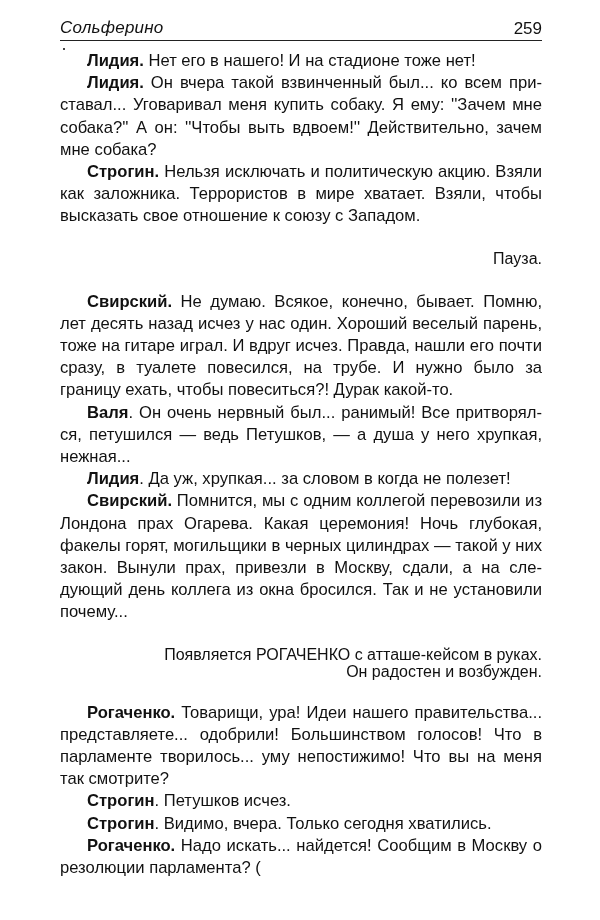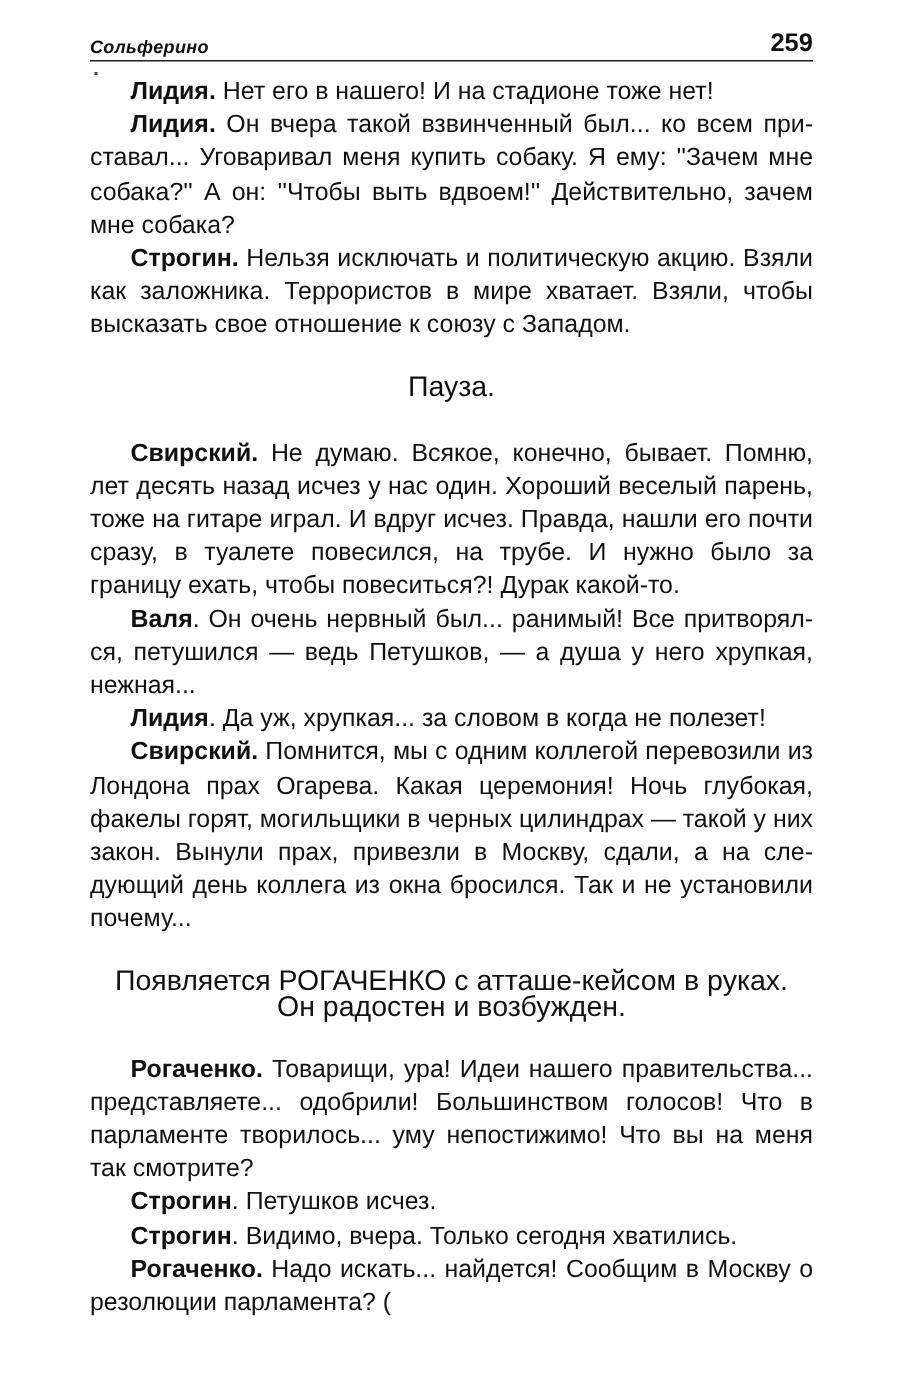--- a/index.html
+++ b/index.html
@@ -1,26 +1,26 @@
 <!DOCTYPE html>
 <html><head>
 <meta charset="utf-8">
 <style>
   html, body { margin: 0; padding: 0; background: #ffffff; }
   body { width: 600px; height: 920px; position: relative; overflow: hidden; color: #111; }
   .page { position: absolute; left: 60px; top: 0; width: 482px; font-family: "Liberation Sans", sans-serif; }
   .running-head { position: absolute; top: 20px; left: 0; width: 482px; height: 20px; }
-  .rh-title { position: absolute; left: 0; bottom: 2px; font-style: italic; font-weight: bold; font-size: 12px; letter-spacing: 0.2px; }
-  .rh-num { position: absolute; right: 0; bottom: 1px; font-weight: bold; font-size: 17px; }
+  .rh-title { position: absolute; left: 0; bottom: 2px; font-style: italic; font-weight: normal; font-size: 17px; letter-spacing: 0.2px; }
+  .rh-num { position: absolute; right: 0; bottom: 1px; font-weight: normal; font-size: 17px; }
   .rh-rule { position: absolute; left: 0; top: 40px; width: 482px; border-top: 1.5px solid #222; }
   .dot { position: absolute; left: 3px; top: 48px; width: 2px; height: 2px; background: #444; }
   .body { position: absolute; top: 50px; left: 0; width: 482px; font-size: 16.6px; line-height: 22.2px; text-align: justify; }
   .p { margin: 0; text-indent: 27px; hyphens: manual; }
   .speaker { font-weight: bold; }
-  .dir { margin: 0; text-align: center; text-indent: 0; font-size: 19px; line-height: 17px; }
+  .dir { margin: 0; text-align: right; text-indent: 0; font-size: 16px; line-height: 17px; }
   .dir-pause { margin-top: 22px; margin-bottom: 24px; }
   .dir-entry { margin-top: 22px; margin-bottom: 22px; }
 </style>
 </head>
 <body>
 
 <div class="page">
   <div class="running-head">
     <span class="rh-title">Сольферино</span>
     <span class="rh-num">259</span>

